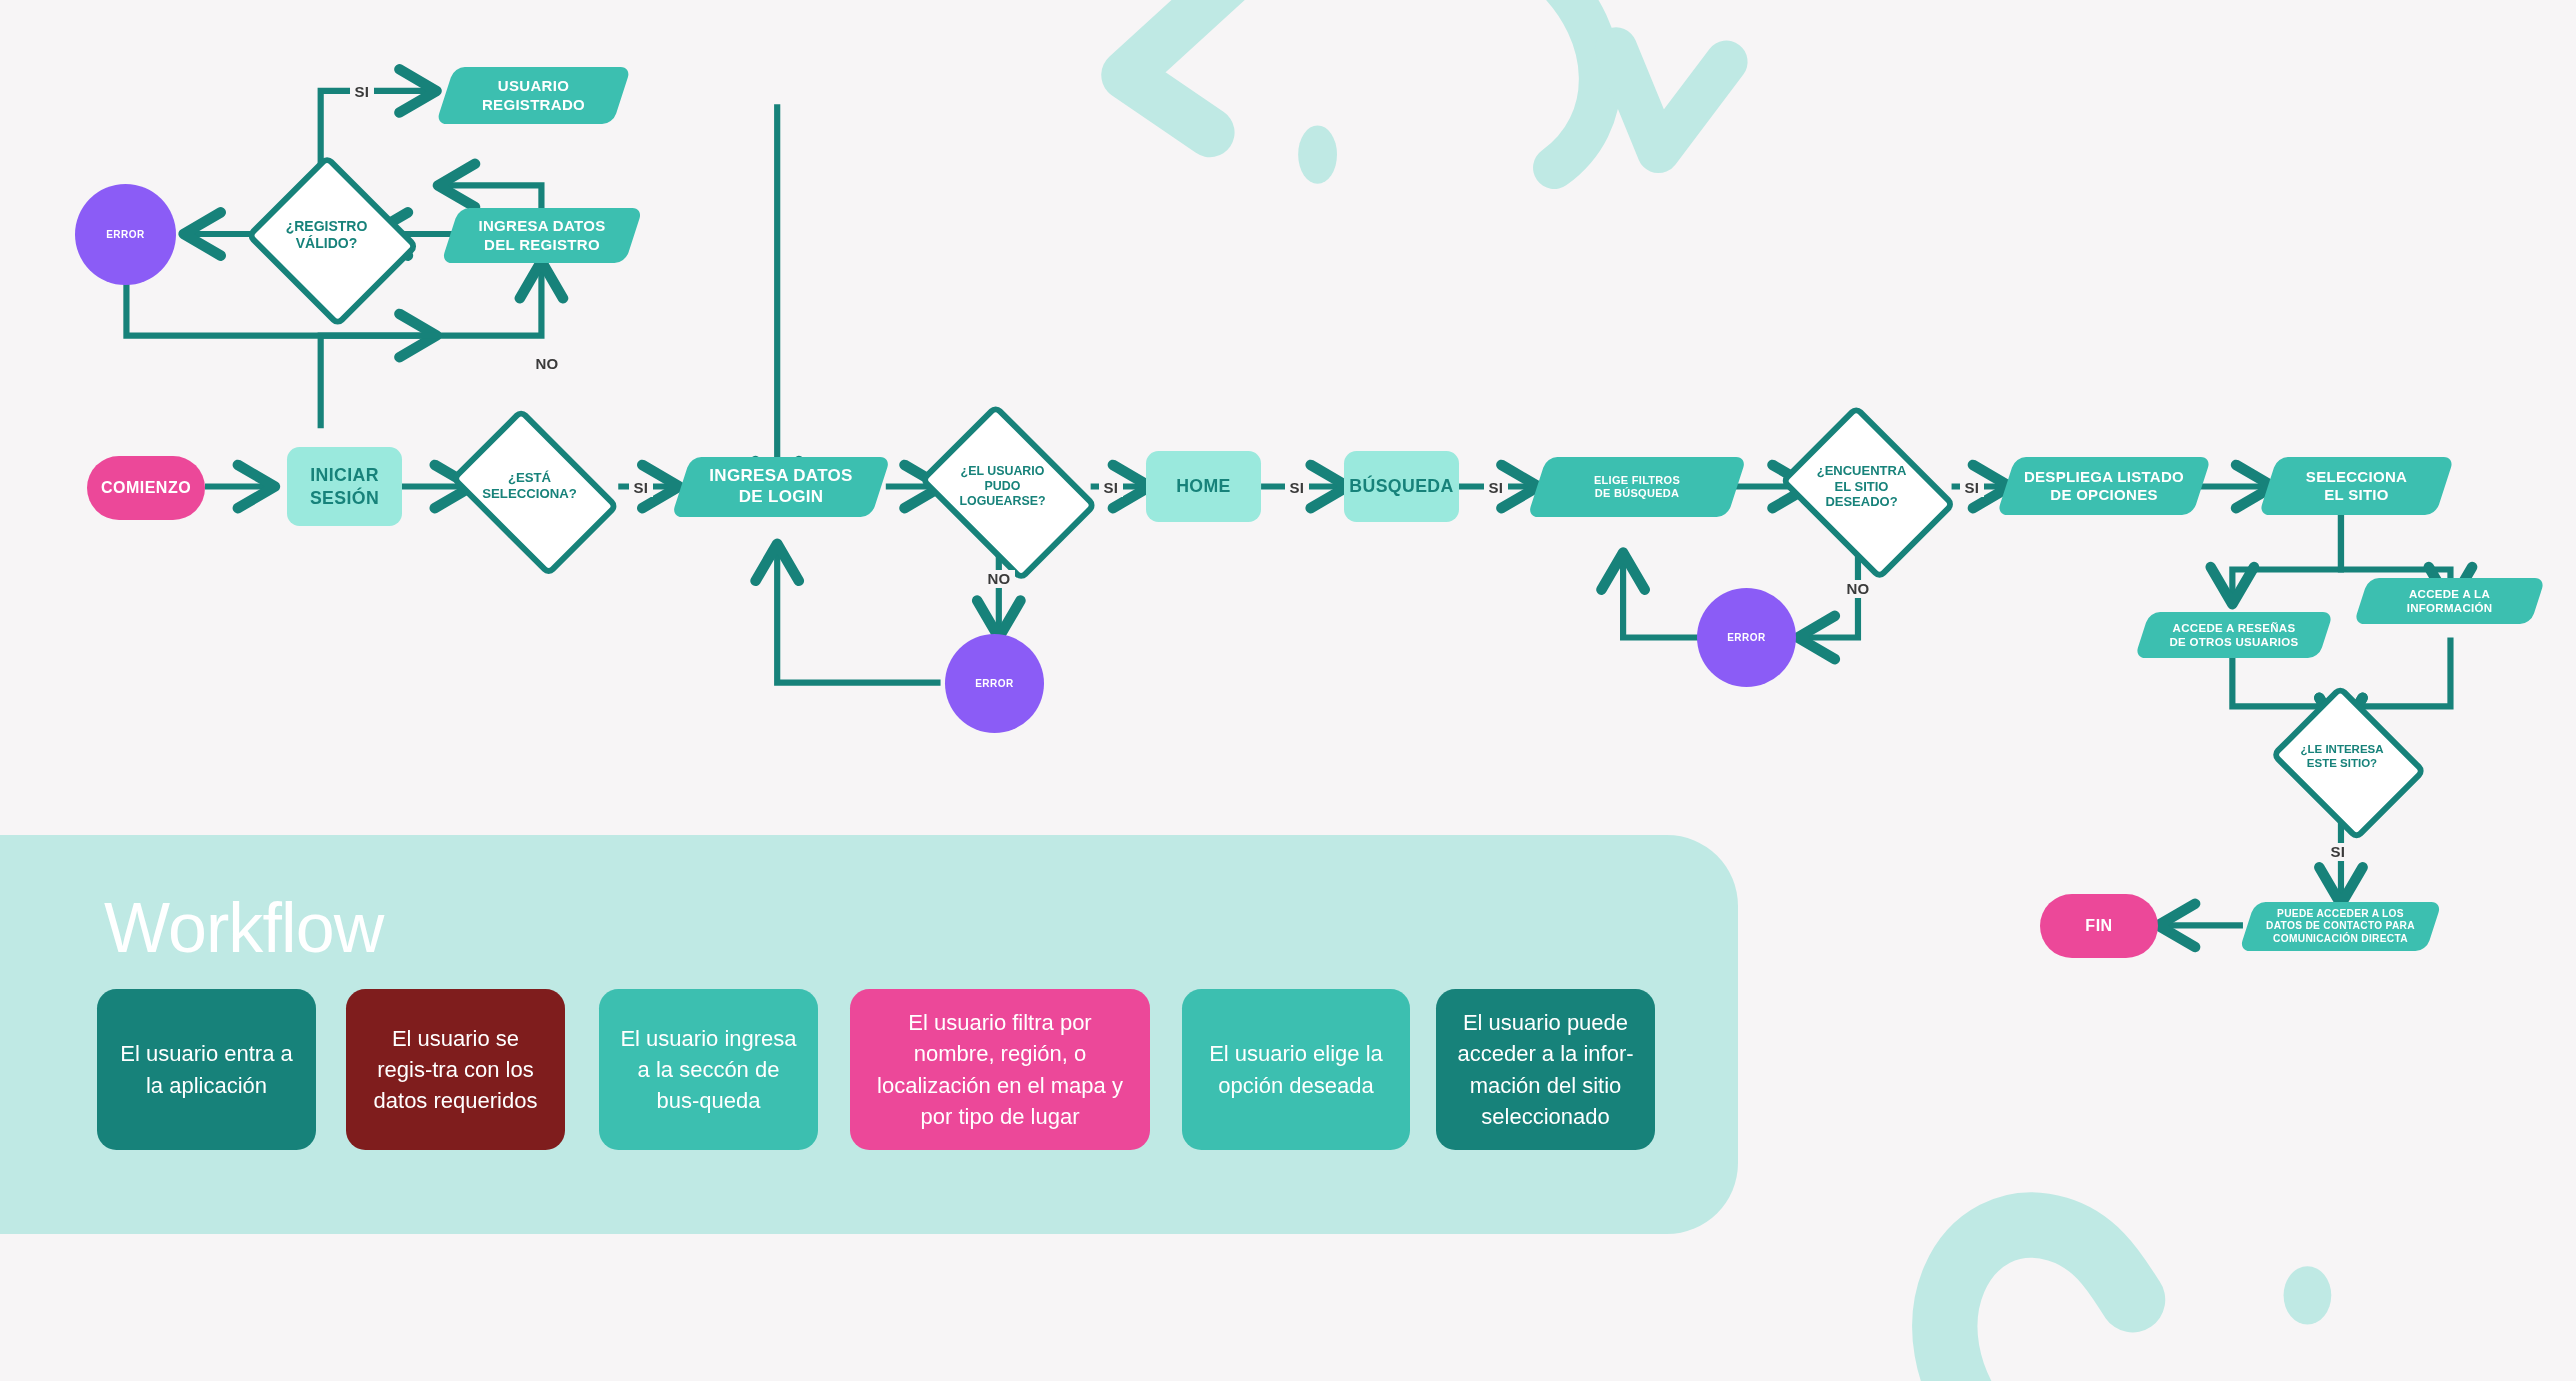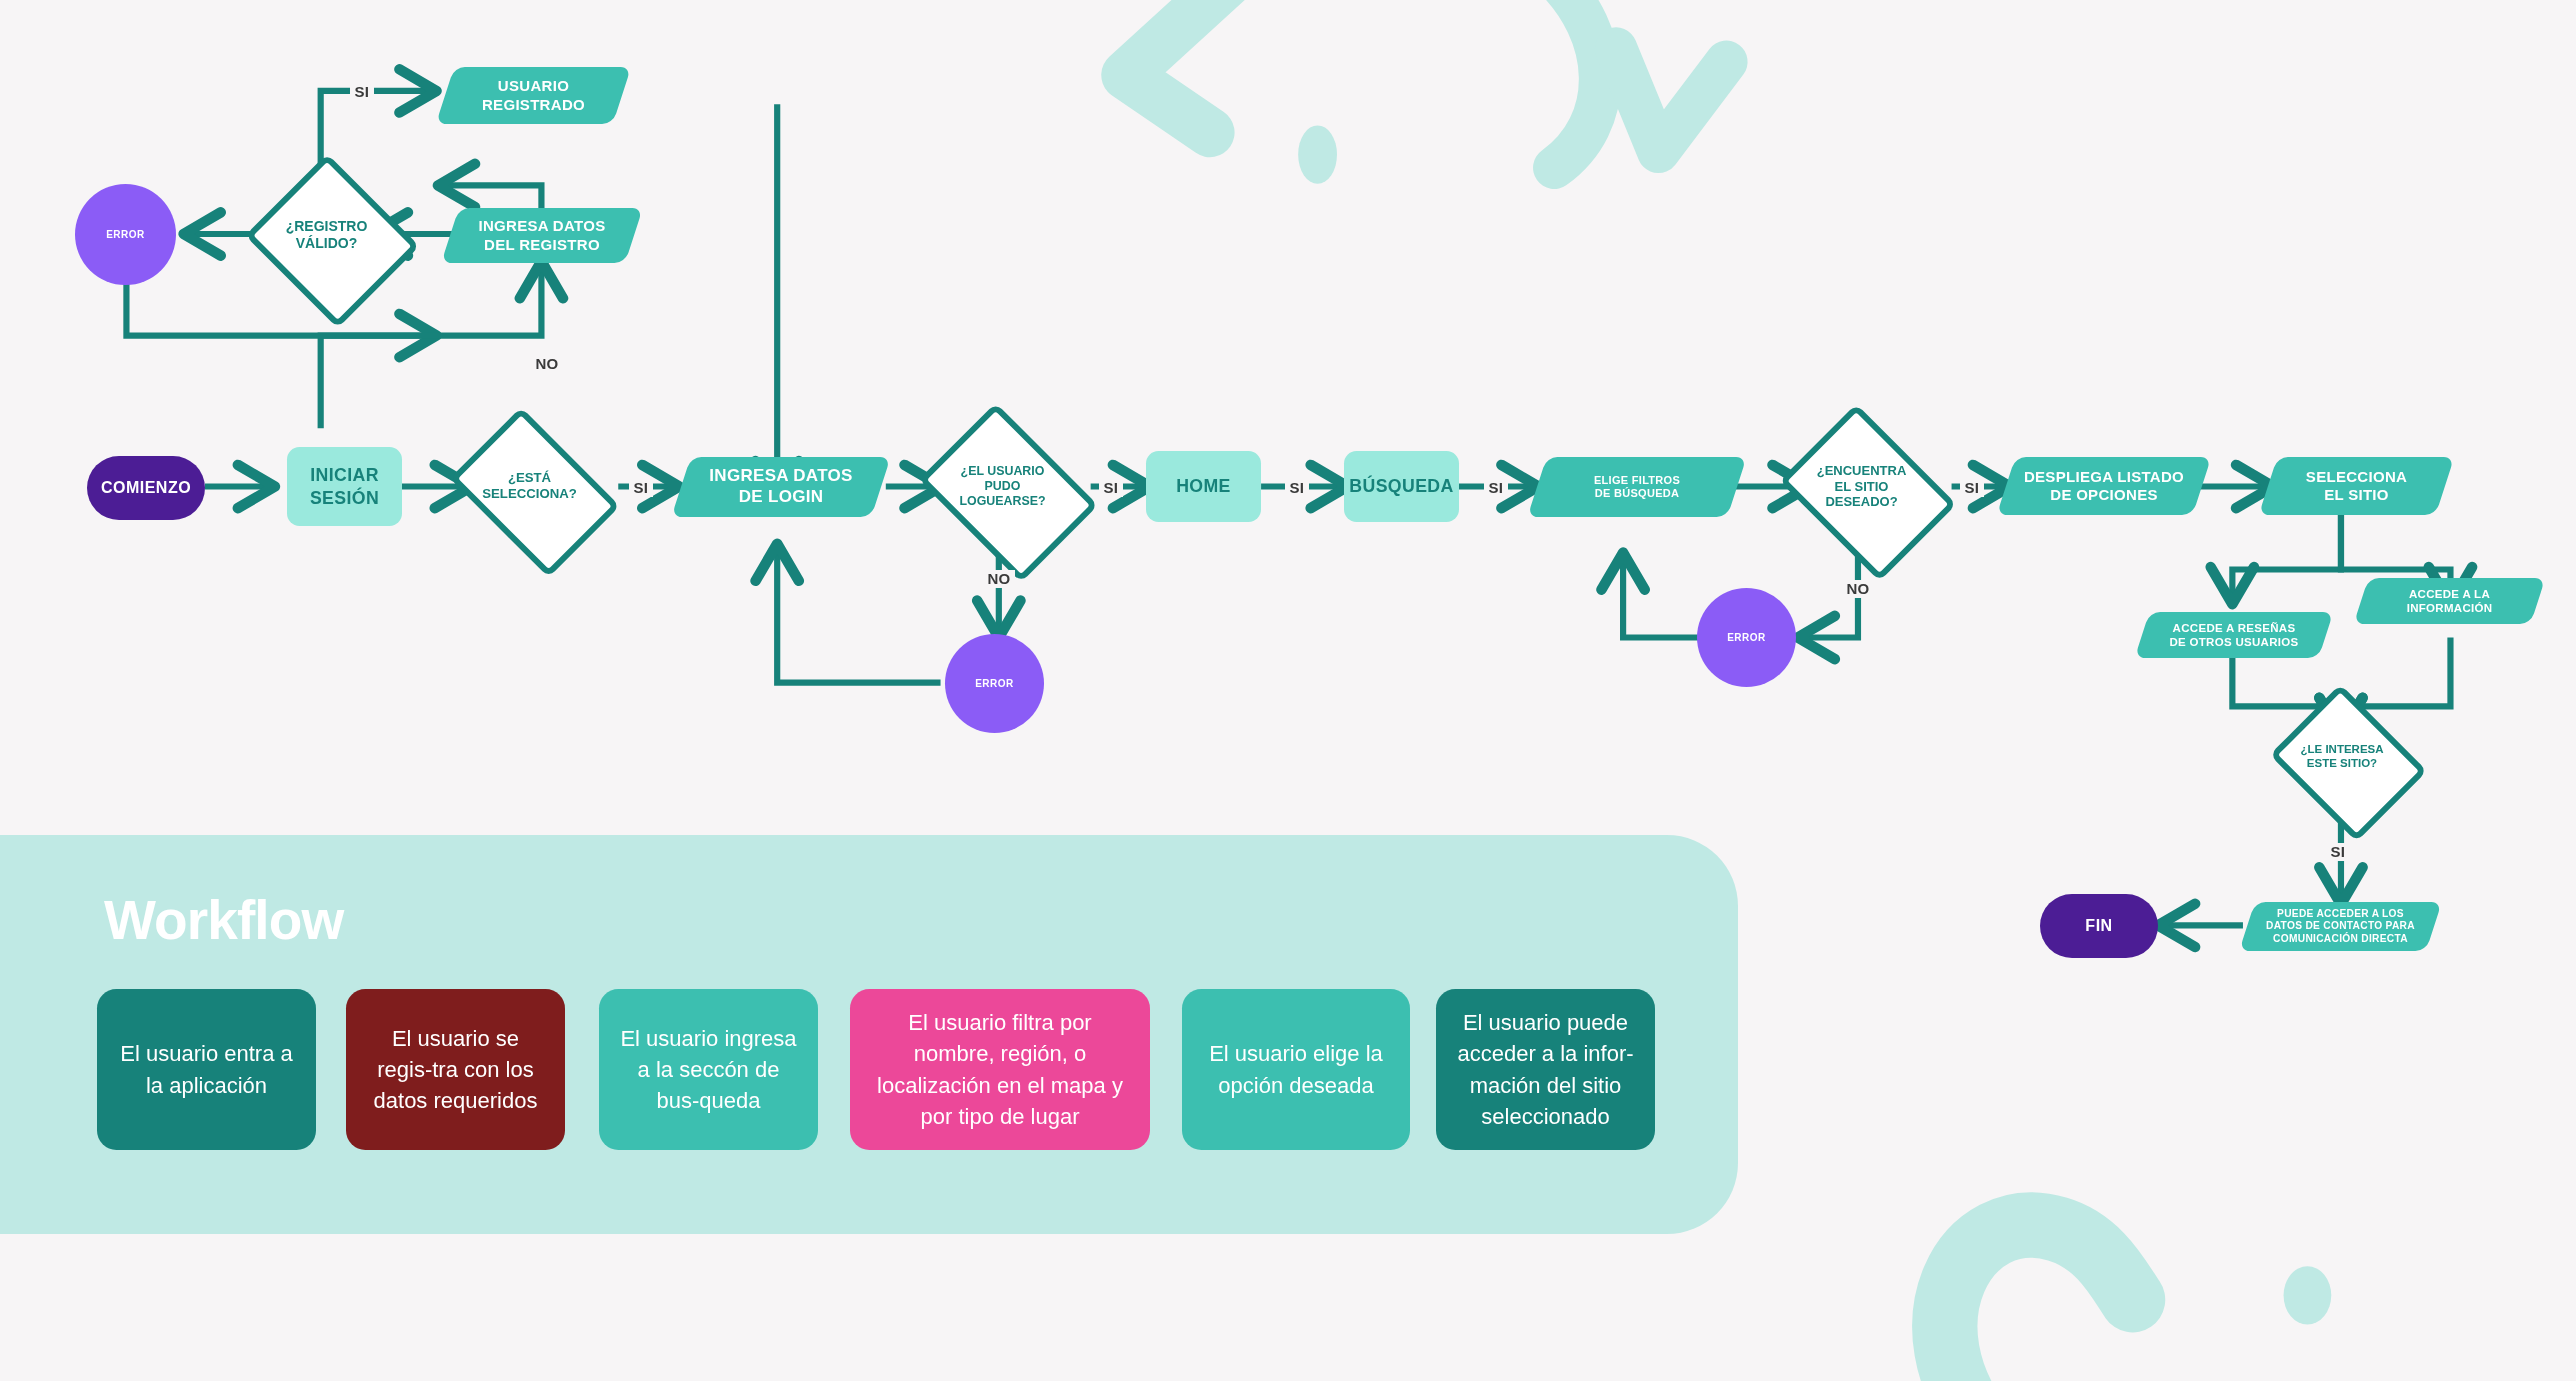--- a/index.html
+++ b/index.html
@@ -15,33 +15,33 @@
   .deco{position:absolute;pointer-events:none;}
 
   
   #workflow-panel{
     position:absolute;left:0;top:835px;width:1738px;height:399px;
     background:#bfe9e4;
     border-top-right-radius:71px;border-bottom-right-radius:71px;
   }
   #workflow-title{
     position:absolute;left:104px;top:888px;
-    font-size:55px;font-weight:bold;color:#ffffff;letter-spacing:-0.9px;
+    font-size:70px;font-weight:normal;color:#ffffff;letter-spacing:-0.9px;
   }
   .wf-card{
     position:absolute;top:989px;border-radius:19.4px;
     display:flex;align-items:center;justify-content:center;
     text-align:center;color:#ffffff;font-size:22px;line-height:1.42;
     padding:0 17.7px;box-sizing:border-box;
   }
 
   
   .node{position:absolute;display:flex;align-items:center;justify-content:center;
         text-align:center;box-sizing:border-box;}
-  .terminal{background:#4c1d95;color:#fff;border-radius:882px;
+  .terminal{background:#ec4899;color:#fff;border-radius:882px;
             font-size:16px;font-weight:bold;letter-spacing:0.5px;}
   .process{background:#9ae9dd;color:#17827a;border-radius:12.4px;
            font-size:17.7px;font-weight:bold;line-height:1.25;letter-spacing:0.4px;}
   .para-wrap{position:absolute;}
   .para{position:absolute;left:0;top:0;width:100%;height:100%;
         background:#3cbfb0;border-radius:10.6px;
         transform:skewX(-18deg);}
   .para-txt{position:absolute;left:0;top:0;width:100%;height:100%;
             display:flex;align-items:center;justify-content:center;
             text-align:center;color:#fff;font-weight:bold;line-height:1.22;

